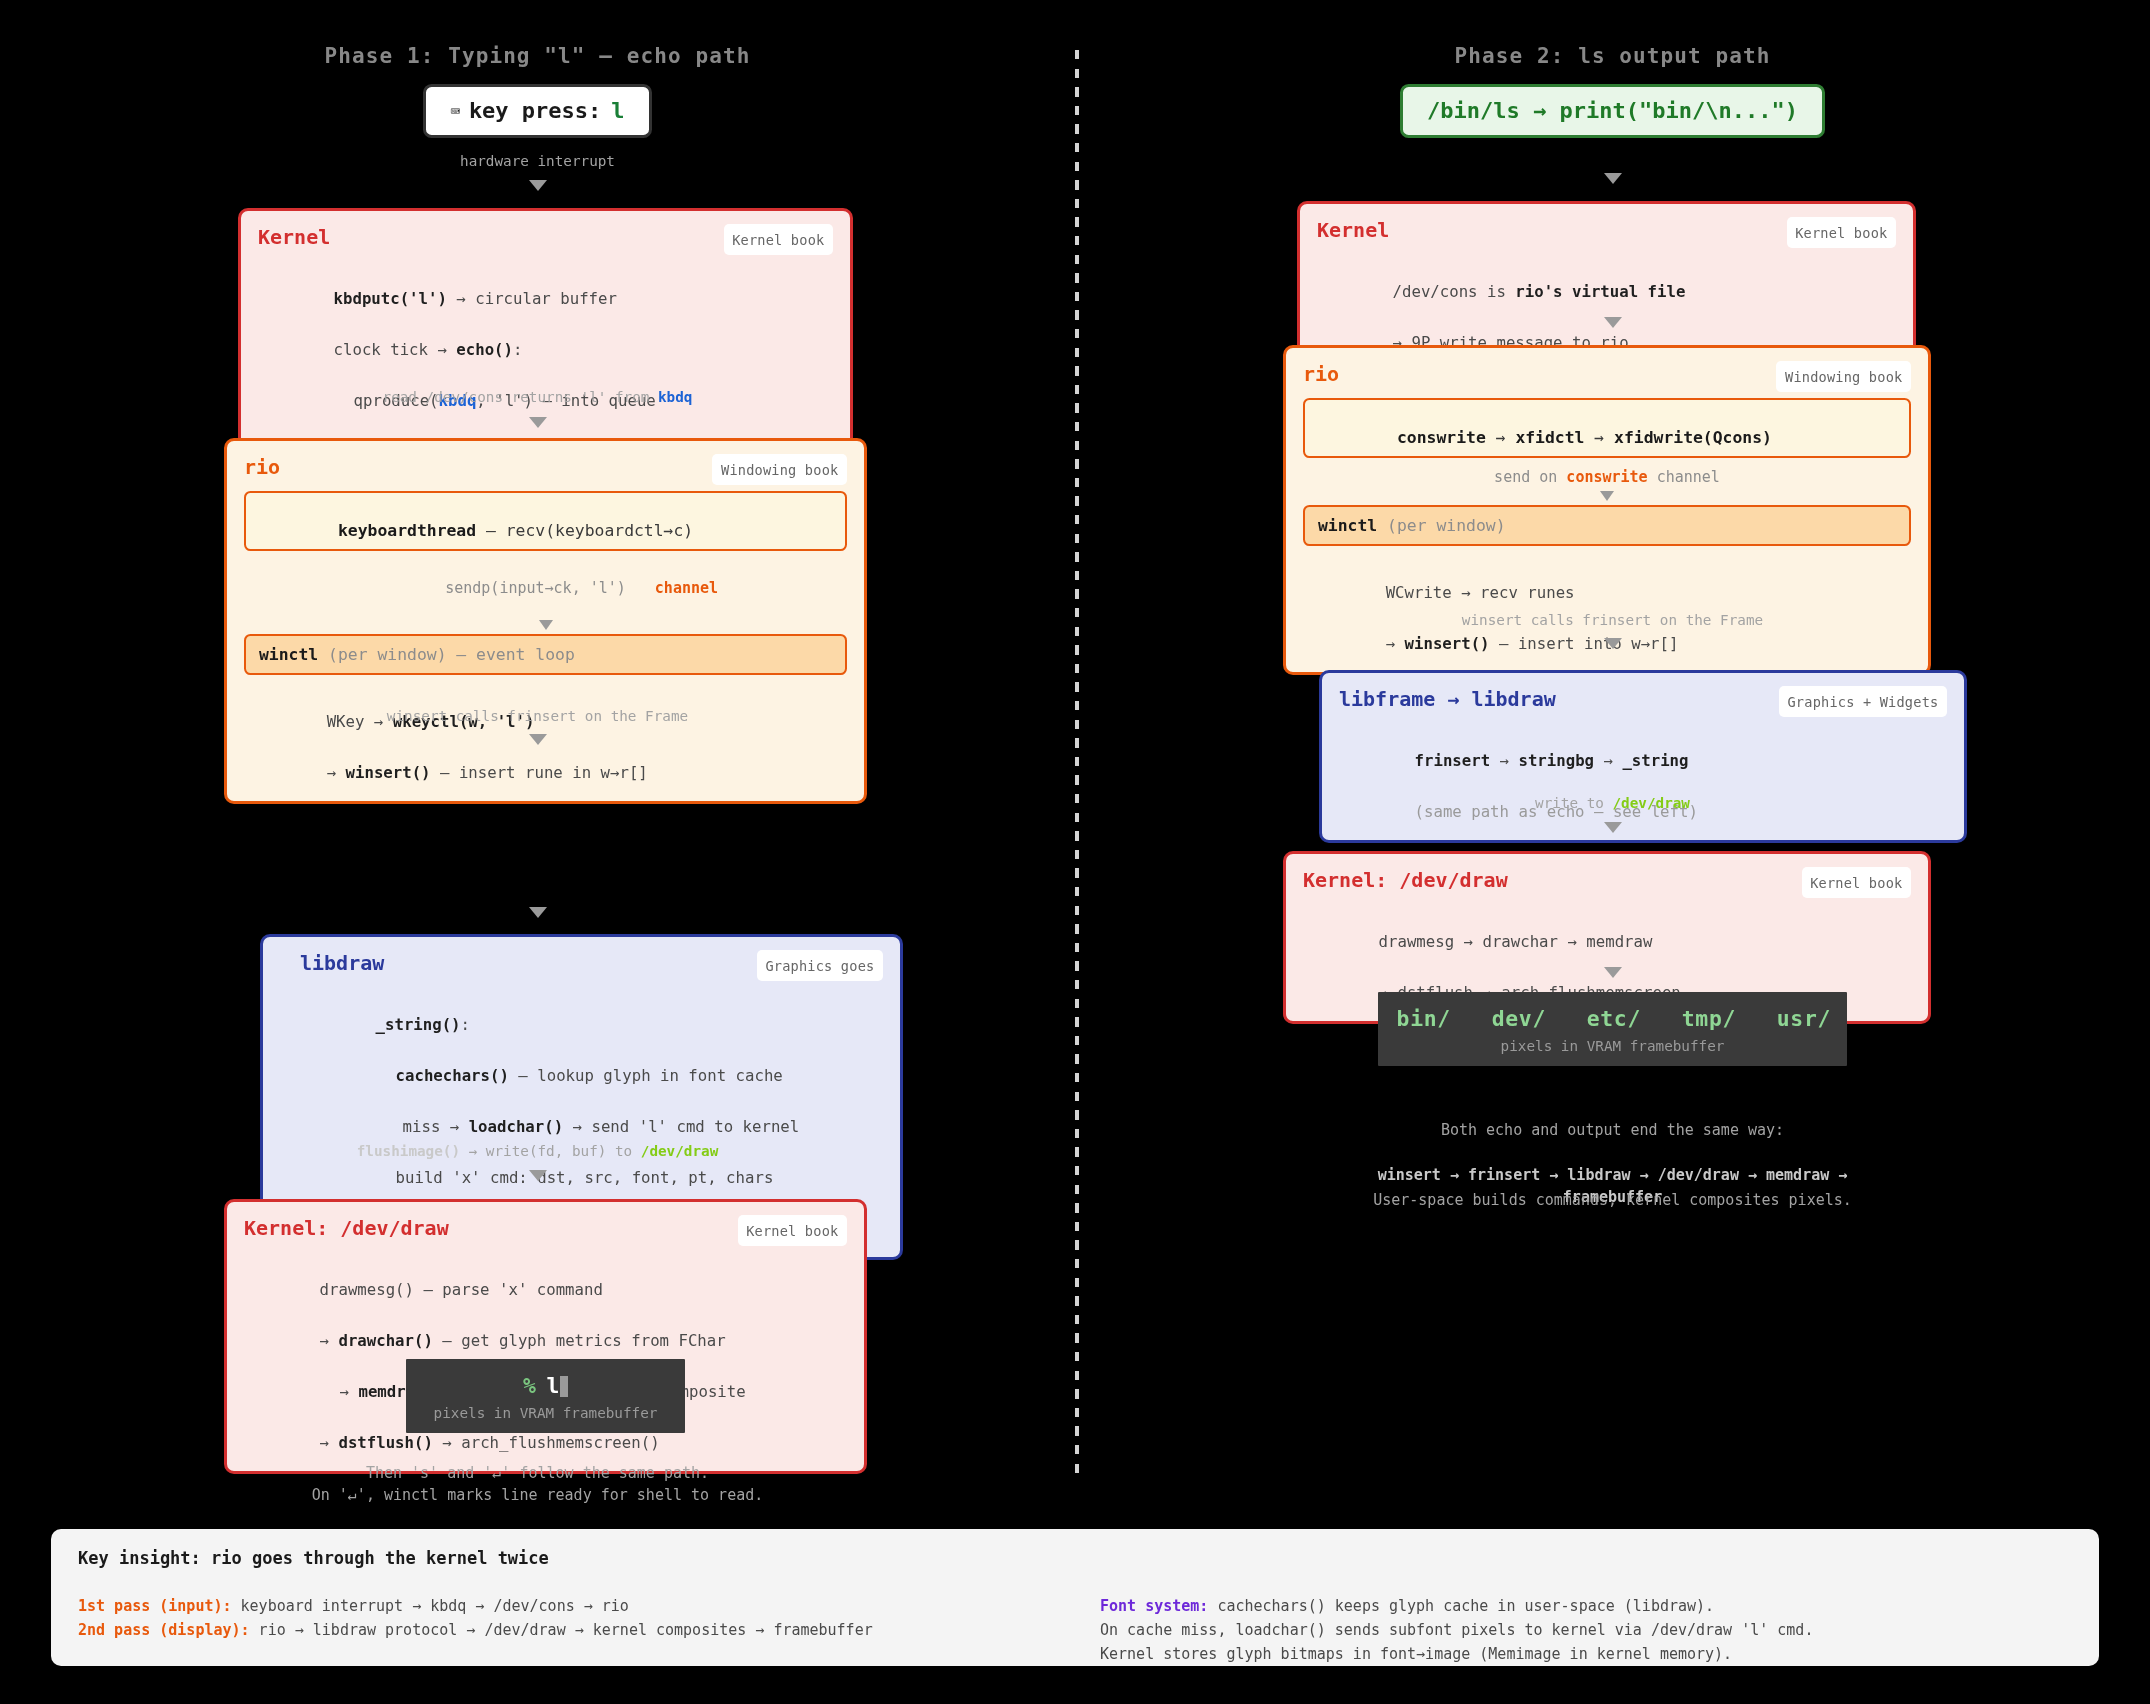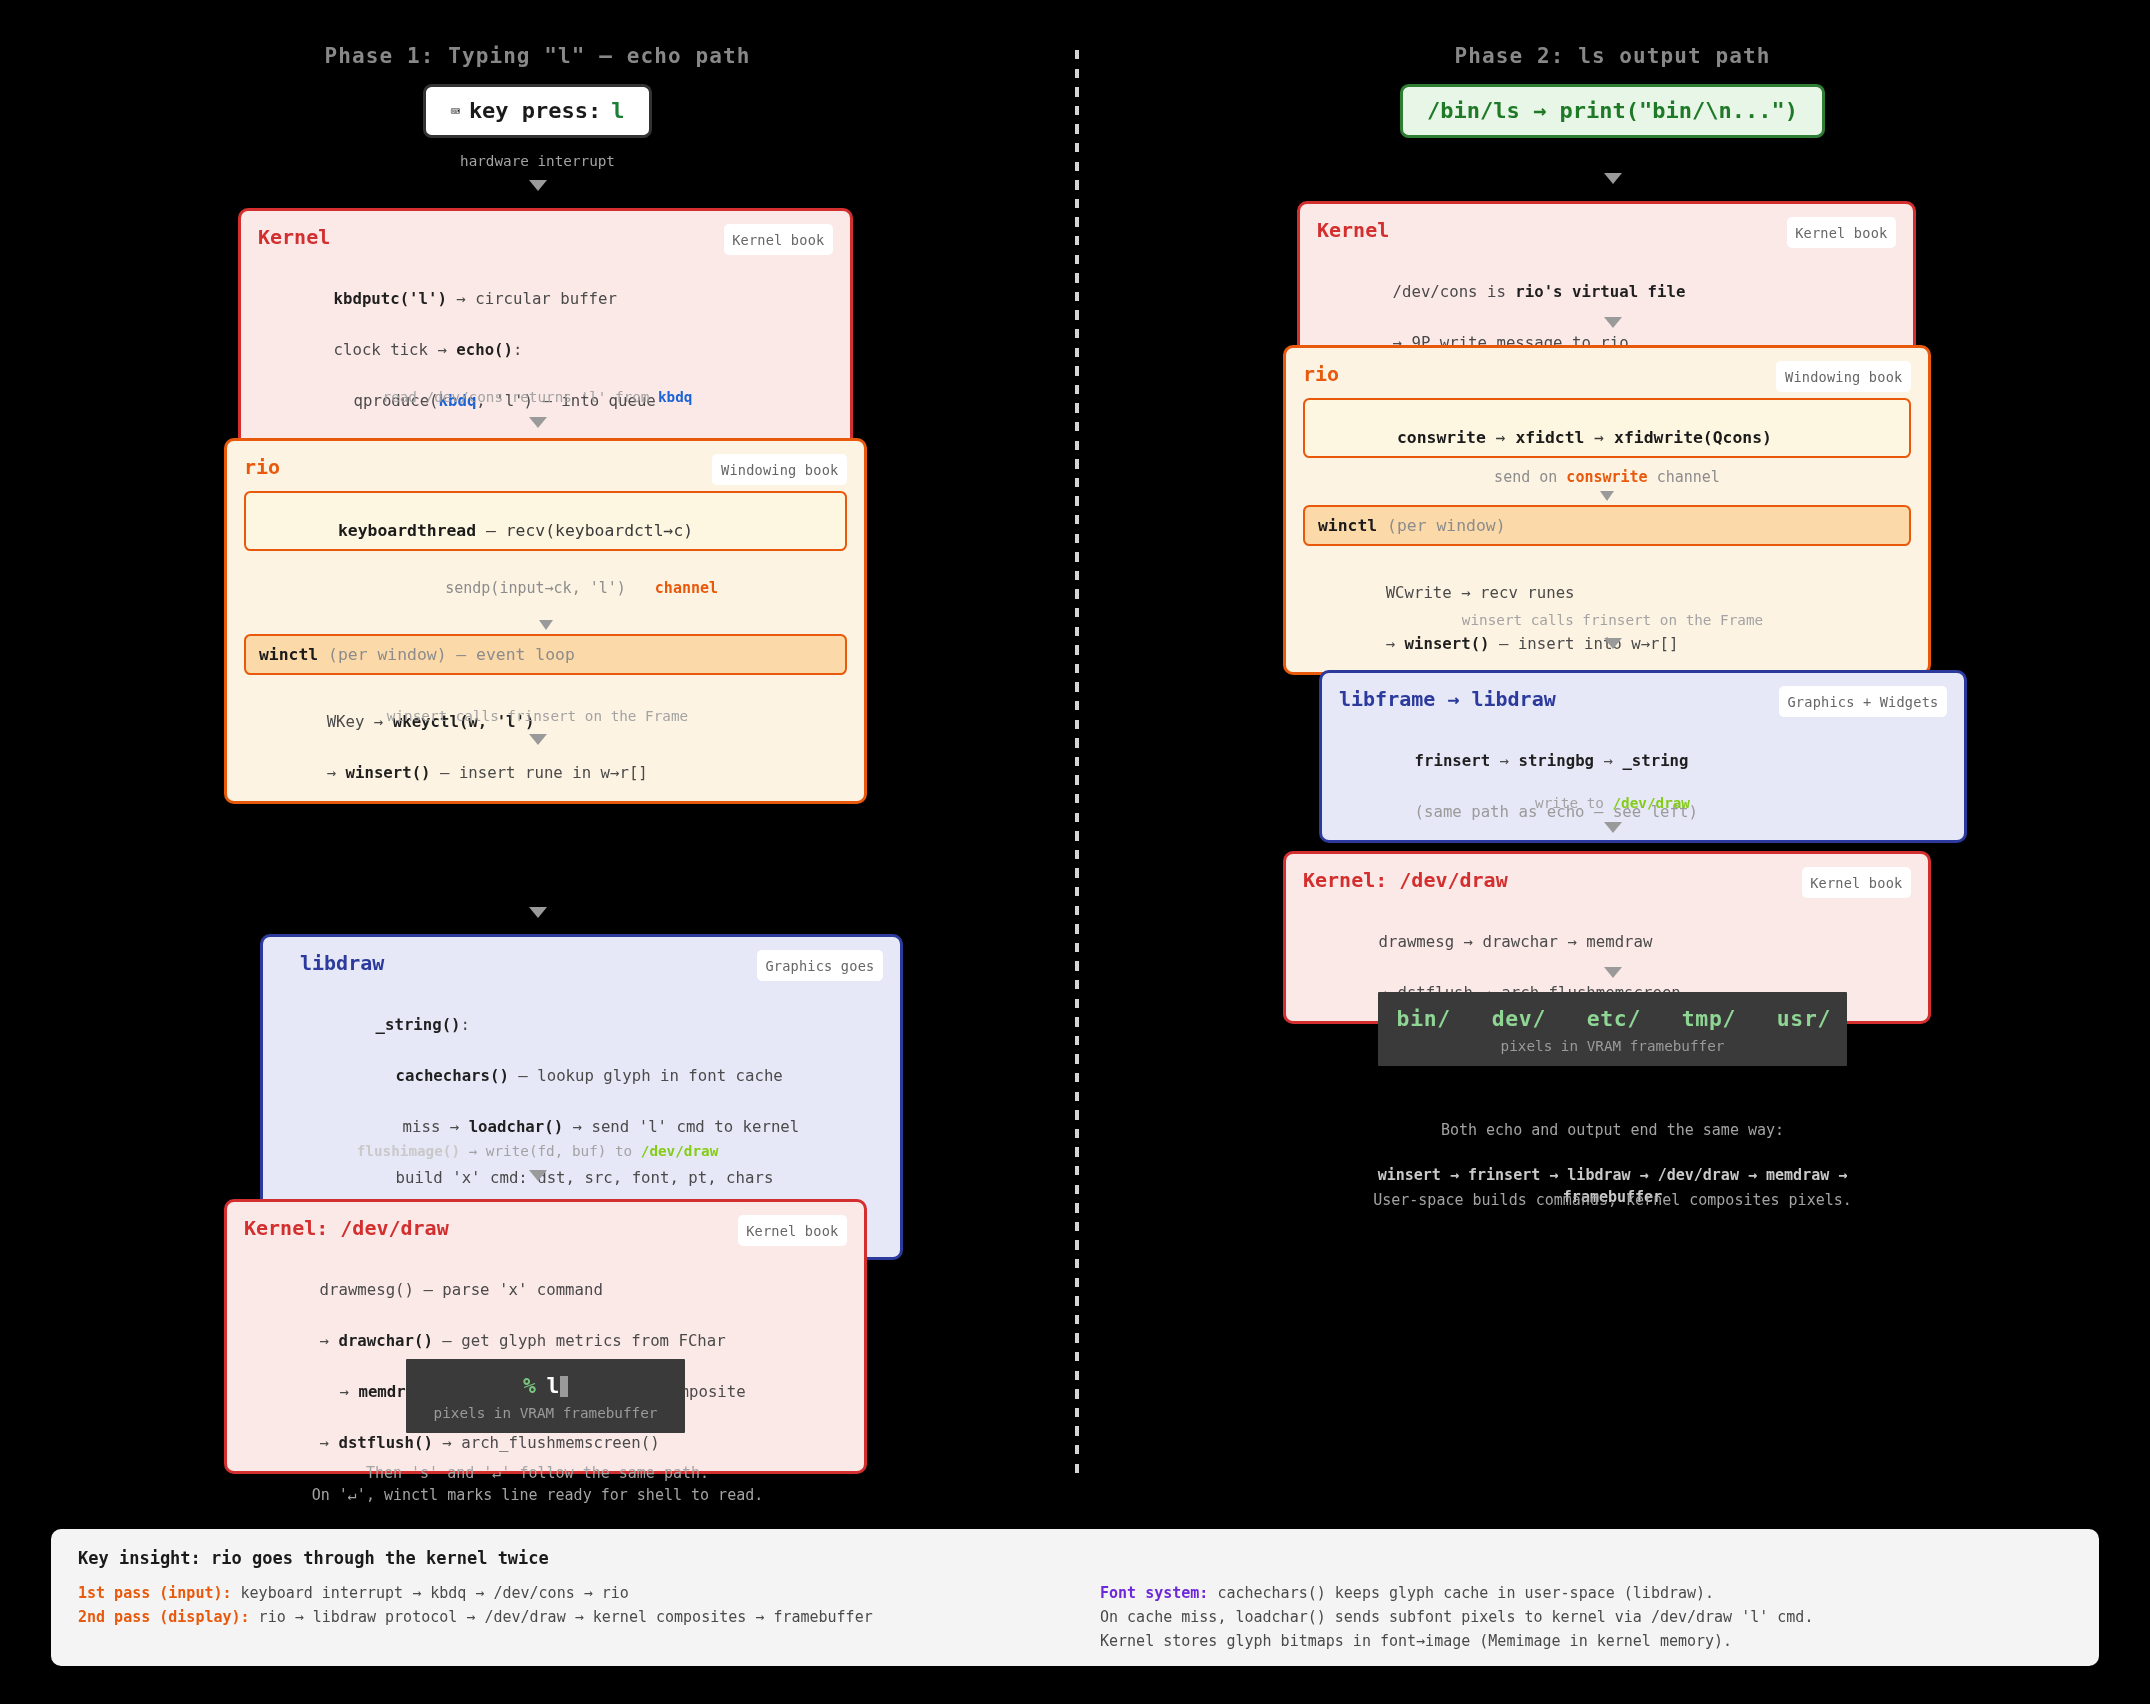--- a/index.html
+++ b/index.html
@@ -230,21 +230,21 @@
     width: 2048px;
     height: 137px;
     background: #f4f4f4;
     border-radius: 10px;
     padding: 18.6px 27px;
   }
   .insight-title {
     font-size: 17px;
     font-weight: bold;
     color: #1a1a1a;
-    margin-bottom: 13px;
+    margin-bottom: 26px;
   }
   .ins-cols { display: flex; }
   .ins-left  { width: 1022px; }
   .ins-right { width: 951px; }
   .ins-line {
     font-size: 15px;
     line-height: 1.62;
     color: #4a4a4a;
     white-space: pre;
   }

